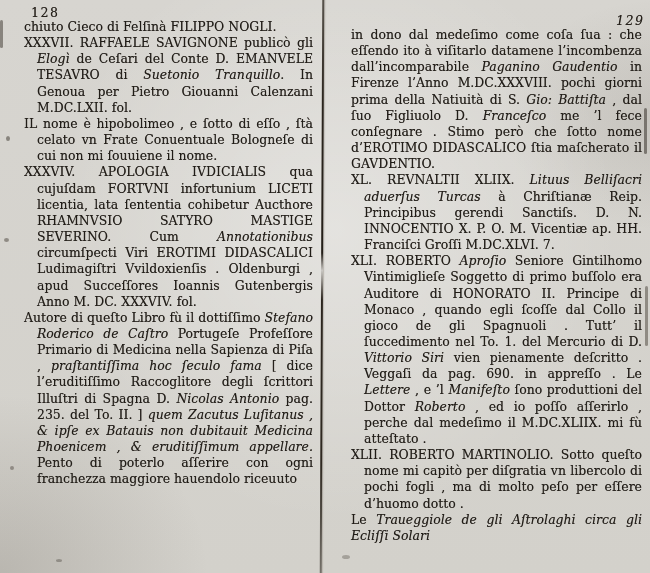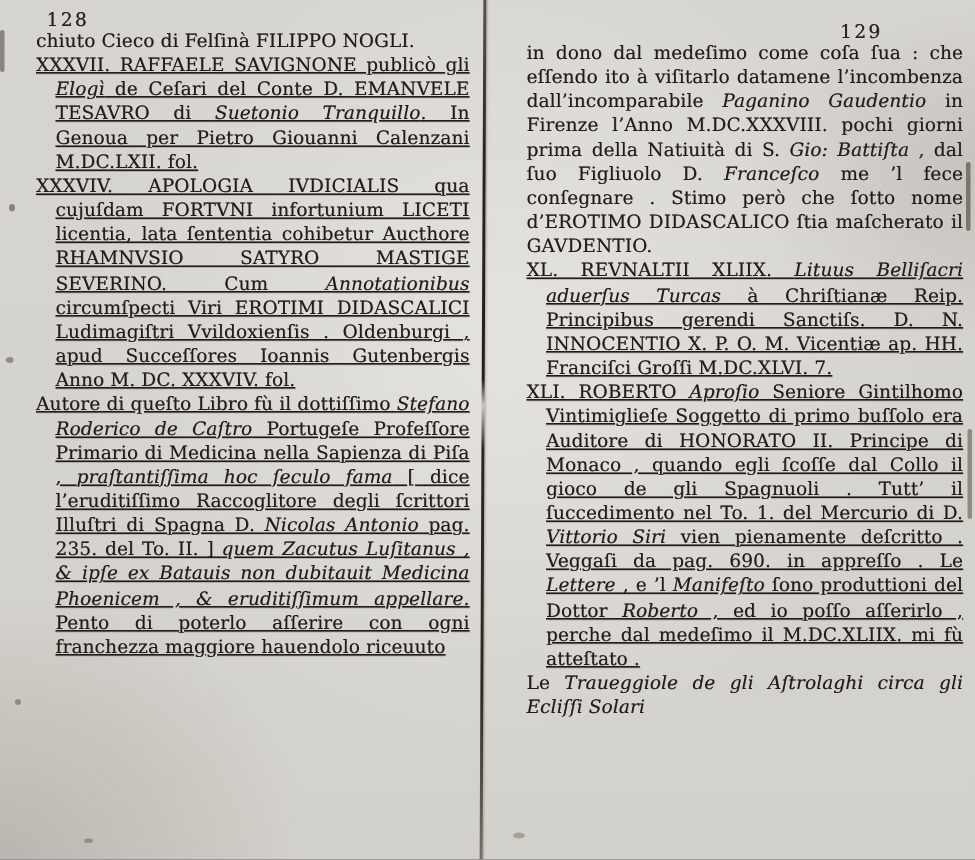--- a/index.html
+++ b/index.html
@@ -18,33 +18,33 @@
     padding-left:20px;
   }
   .pagenum{
     position:absolute;
     font-size:12.5px;
     letter-spacing:1.5px;
     color:#26211b;
     text-shadow:0.2px 0.2px 0.4px rgba(32,27,20,0.55);
   }
   .pagenum.left{left:31px;top:5px;}
-  .pagenum.right{left:560px;top:13px;}
+  .pagenum.right{left:616px;top:13px;font-style:italic;}
   .col{
     position:absolute;
     font-size:12.3px;
     line-height:16.15px;
     text-align:justify;
     letter-spacing:0.1px;
     text-shadow:0.25px 0.25px 0.35px rgba(30,24,18,0.5);
   }
   .col-left{left:24px;top:19px;width:289px;}
   .col-right{left:351px;top:27px;width:291px;}
   .col p{margin:0;padding:0;}
-  .col p.hang{padding-left:13px;text-indent:-13px;text-decoration:underline;}
+  .col p.hang{padding-left:13px;text-indent:-13px;}
   .it{font-style:italic;}
   .divider{
     position:absolute;
     left:321px;top:-4px;
     width:2.4px;height:584px;
     border-radius:2px;
     background:linear-gradient(to bottom,
       rgba(46,40,32,0.75) 0%,
       #2b251e 18%,
       #231e18 44%,
@@ -69,27 +69,29 @@
 <body>
 
 <div class="sheet">
 
   <div class="pagenum left">128</div>
   <div class="pagenum right">129</div>
 
   <div class="col col-left">
       <p><span>chiuto Cieco di Felſinà FILIPPO NOGLI.</span></p>
       <p class="hang"><span>XXXVII. RAFFAELE SAVIGNONE publicò gli </span><span class="it">Elogì</span><span> de Ceſari del Conte D. EMANVELE TESAVRO di </span><span class="it">Suetonio Tranquillo</span><span>. In Genoua per Pietro Giouanni Calenzani M.DC.LXII. fol.</span></p>
+      <p class="hang"><span>IL nome è hipobolimeo , e ſotto di eſſo , ſtà celato vn Frate Conuentuale Bologneſe di cui non mi ſouuiene il nome.</span></p>
       <p class="hang"><span>XXXVIV. APOLOGIA IVDICIALIS qua cujuſdam FORTVNI infortunium LICETI licentia, lata ſententia cohibetur Aucthore RHAMNVSIO SATYRO MASTIGE SEVERINO. Cum </span><span class="it">Annotationibus</span><span> circumſpecti Viri EROTIMI DIDASCALICI Ludimagiſtri Vvildoxienſis . Oldenburgi , apud Succeſſores Ioannis Gutenbergis Anno M. DC. XXXVIV. fol.</span></p>
       <p class="hang"><span>Autore di queſto Libro fù il dottiſſimo </span><span class="it">Stefano Roderico de Caſtro</span><span> Portugeſe Profeſſore Primario di Medicina nella Sapienza di Piſa , </span><span class="it">praſtantiſſima hoc ſeculo fama</span><span> [ dice l’eruditiſſimo Raccoglitore degli ſcrittori Illuſtri di Spagna D. </span><span class="it">Nicolas Antonio</span><span> pag. 235. del To. II. ] </span><span class="it">quem Zacutus Luſitanus , &amp; ipſe ex Batauis non dubitauit Medicina Phoenicem , &amp; eruditiſſimum appellare.</span><span> Pento di poterlo aſſerire con ogni franchezza maggiore hauendolo riceuuto</span></p>
     </div>
   <div class="col col-right">
       <p><span>in dono dal medeſimo come coſa ſua : che eſſendo ito à viſitarlo datamene l’incombenza dall’incomparabile </span><span class="it">Paganino Gaudentio</span><span> in Firenze l’Anno M.DC.XXXVIII. pochi giorni prima della Natiuità di S. </span><span class="it">Gio: Battiſta</span><span> , dal ſuo Figliuolo D. </span><span class="it">Franceſco</span><span> me ’l fece conſegnare . Stimo però che ſotto nome d’EROTIMO DIDASCALICO ſtia maſcherato il GAVDENTIO.</span></p>
       <p class="hang"><span>XL. REVNALTII XLIIX. </span><span class="it">Lituus Belliſacri aduerſus Turcas</span><span> à Chriſtianæ Reip. Principibus gerendi Sanctiſs. D. N. INNOCENTIO X. P. O. M. Vicentiæ ap. HH. Franciſci Groſſi M.DC.XLVI. 7.</span></p>
       <p class="hang"><span>XLI. ROBERTO </span><span class="it">Aproſio</span><span> Seniore Gintilhomo Vintimiglieſe Soggetto di primo buſſolo era Auditore di HONORATO II. Principe di Monaco , quando egli ſcoſſe dal Collo il gioco de gli Spagnuoli . Tutt’ il ſuccedimento nel To. 1. del Mercurio di D. </span><span class="it">Vittorio Siri</span><span> vien pienamente deſcritto . Veggaſi da pag. 690. in appreſſo . Le </span><span class="it">Lettere</span><span> , e ’l </span><span class="it">Manifeſto</span><span> ſono produttioni del Dottor </span><span class="it">Roberto</span><span> , ed io poſſo aſſerirlo , perche dal medeſimo il M.DC.XLIIX. mi fù atteſtato .</span></p>
+      <p class="hang"><span>XLII. ROBERTO MARTINOLIO. Sotto queſto nome mi capitò per diſgratia vn libercolo di pochi fogli , ma di molto peſo per eſſere d’huomo dotto .</span></p>
       <p><span>Le </span><span class="it">Traueggiole de gli Aſtrolaghi circa gli Ecliſſi Solari</span></p>
     </div>
 
   <div class="divider"></div>
 
   <div class="speck s1"></div>
   <div class="speck s2"></div>
   <div class="speck s3"></div>
   <div class="speck s4"></div>
   <div class="speck s5"></div>

